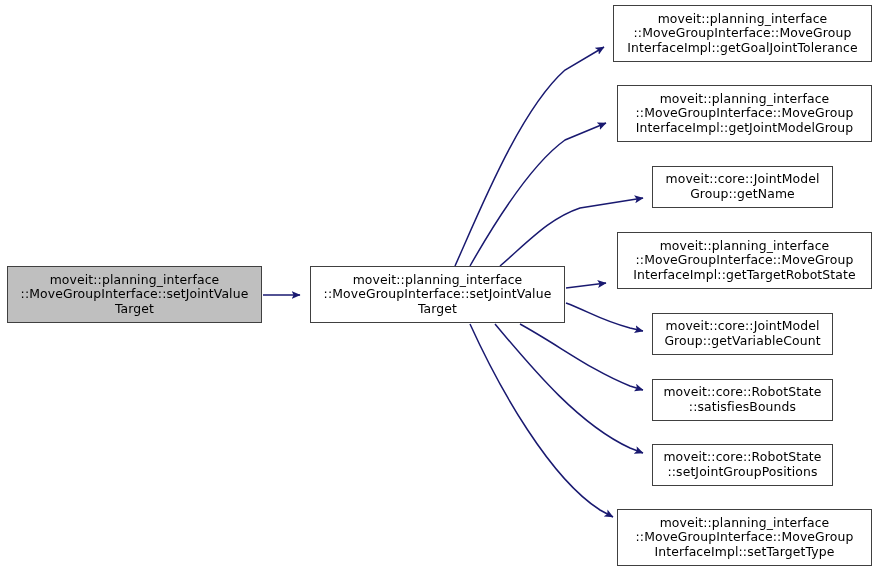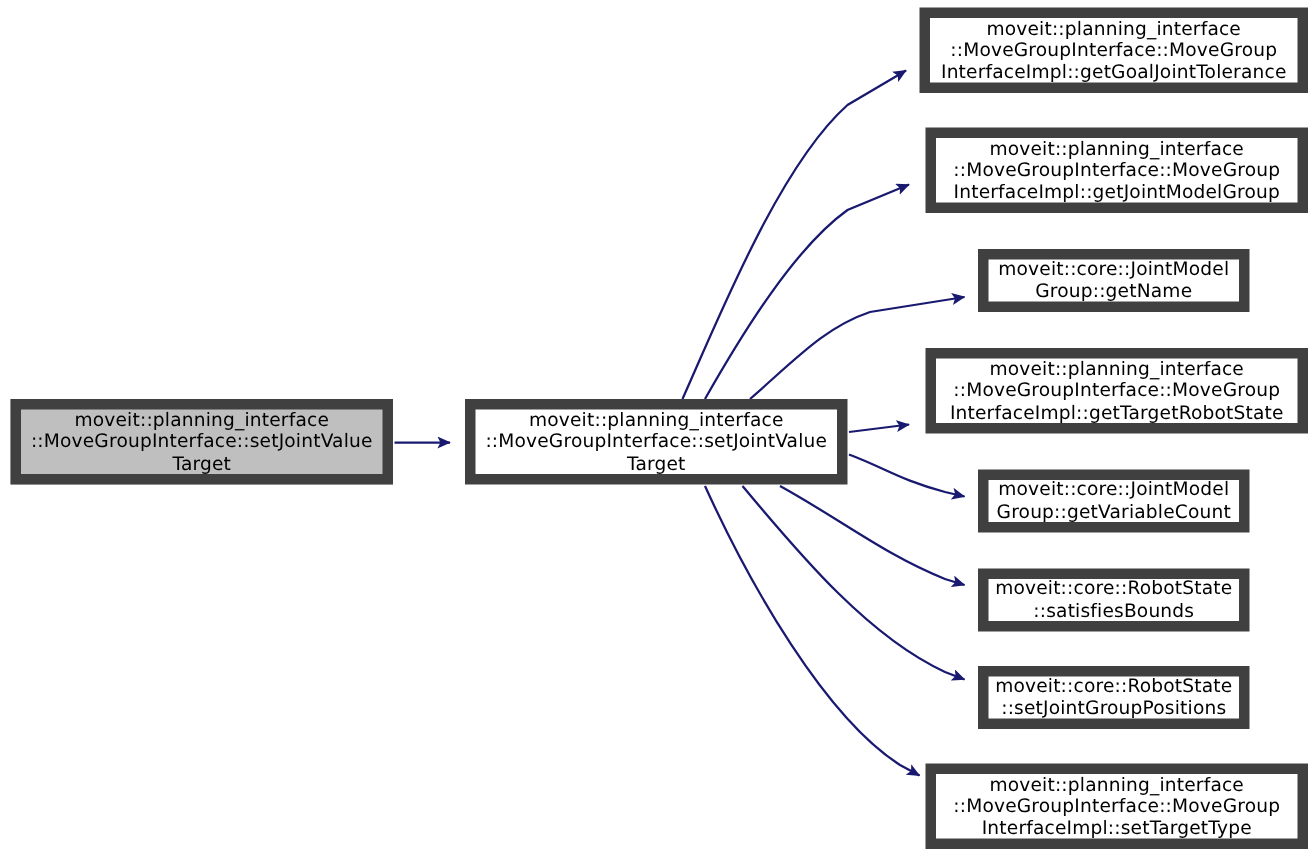--- a/index.html
+++ b/index.html
@@ -19,21 +19,21 @@
     position: absolute;
     left: 0;
     top: 0;
     width: 877px;
     height: 571px;
     pointer-events: none;
   }
   .graph-node {
     position: absolute;
     box-sizing: border-box;
-    border: 7px solid #a21caf;
+    border: 1px solid #a21caf;
     background: #ffffff;
     display: flex;
     align-items: center;
     justify-content: center;
     text-align: center;
     line-height: 1.18;
     font-size: 12.4px;
     color: #000000;
     letter-spacing: 0.01em;
     z-index: 2;

